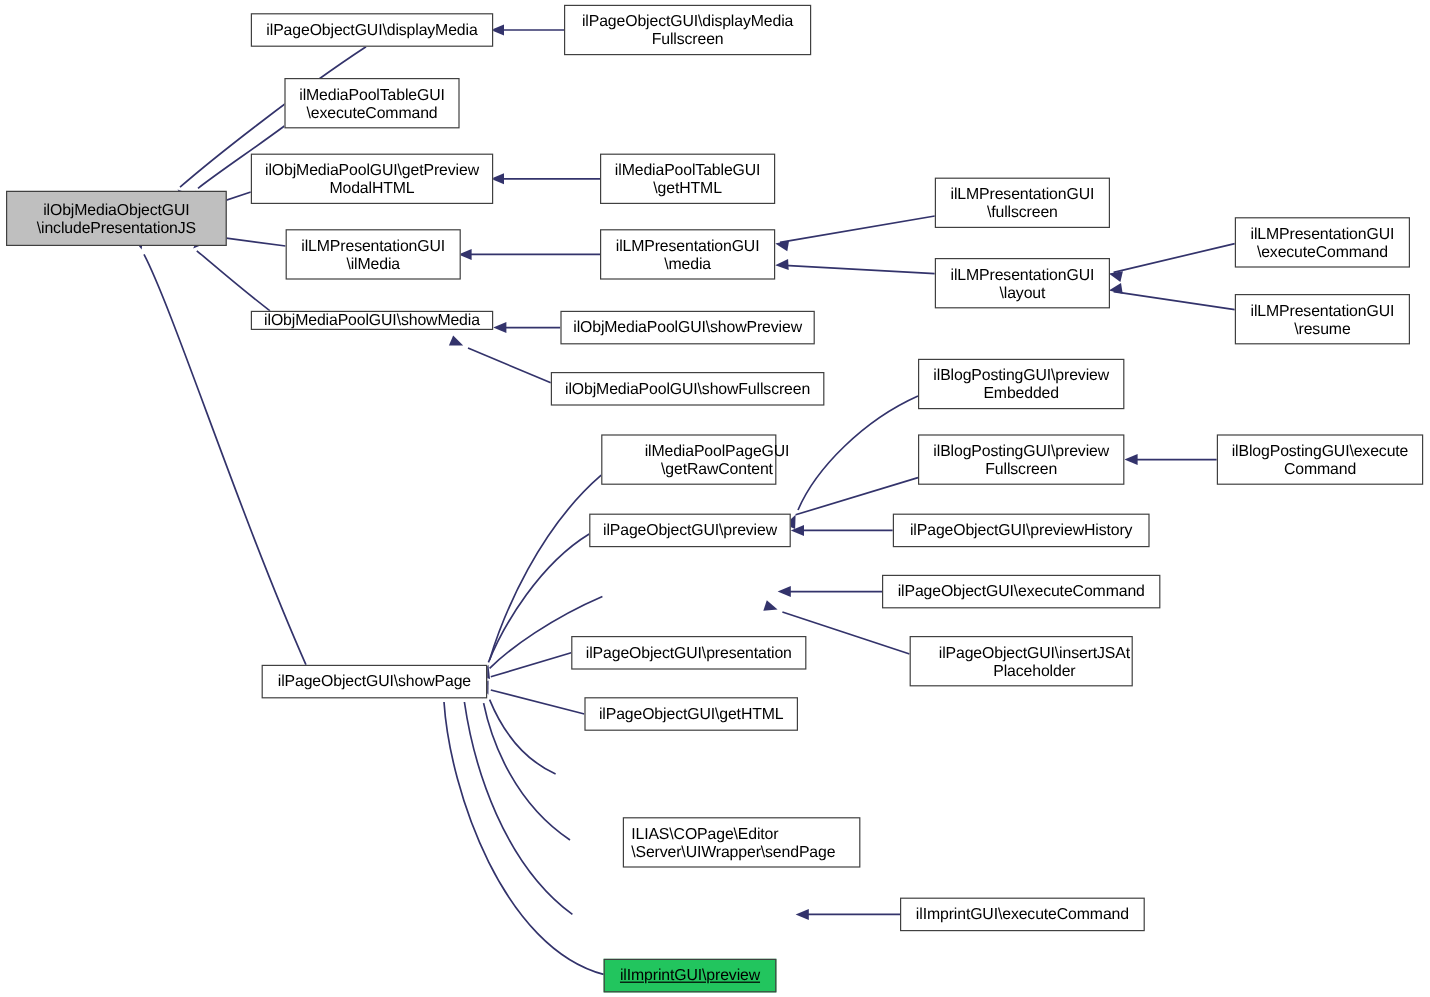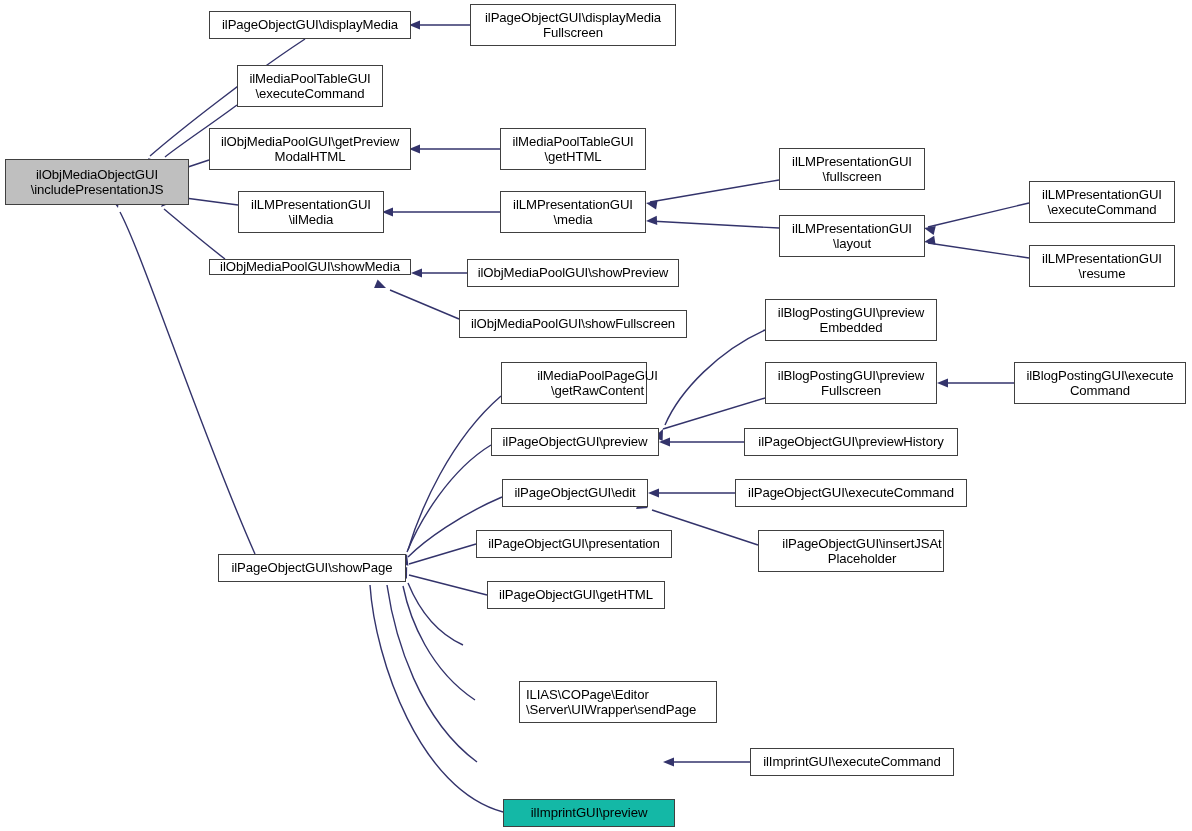--- a/index.html
+++ b/index.html
@@ -125,24 +125,23 @@
     <div class="node" style="left: 765px; top: 299px; width: 172px; height: 42px; background: rgb(255, 255, 255); border-color: rgb(64, 64, 64);">ilBlogPostingGUI\preview
 Embedded</div>
     <div class="node" style="left: 765px; top: 362px; width: 172px; height: 42px; background: rgb(255, 255, 255); border-color: rgb(64, 64, 64);">ilBlogPostingGUI\preview
 Fullscreen</div>
     <div class="node" style="left: 1014px; top: 362px; width: 172px; height: 42px; background: rgb(255, 255, 255); border-color: rgb(64, 64, 64);">ilBlogPostingGUI\execute
 Command</div>
     <div class="node" style="left: 501px; top: 362px; width: 146px; height: 42px; background: rgb(255, 255, 255); border-color: rgb(64, 64, 64); padding-left: 47px;">ilMediaPoolPageGUI
 \getRawContent</div>
     <div class="node" style="left: 491px; top: 428px; width: 168px; height: 28px; background: rgb(255, 255, 255); border-color: rgb(64, 64, 64);">ilPageObjectGUI\preview</div>
     <div class="node" style="left: 744px; top: 428px; width: 214px; height: 28px; background: rgb(255, 255, 255); border-color: rgb(64, 64, 64);">ilPageObjectGUI\previewHistory</div>
-    <div class="node" style="left: 502px; top: 479px; width: 146px; height: 28px; background: rgb(255, 255, 255); border-color: rgb(64, 64, 64);">ilPageObjectGUI\edit</div>
     <div class="node" style="left: 735px; top: 479px; width: 232px; height: 28px; background: rgb(255, 255, 255); border-color: rgb(64, 64, 64);">ilPageObjectGUI\executeCommand</div>
     <div class="node" style="left: 758px; top: 530px; width: 186px; height: 42px; background: rgb(255, 255, 255); border-color: rgb(64, 64, 64); padding-left: 22px;">ilPageObjectGUI\insertJSAt
 Placeholder</div>
     <div class="node" style="left: 476px; top: 530px; width: 196px; height: 28px; background: rgb(255, 255, 255); border-color: rgb(64, 64, 64);">ilPageObjectGUI\presentation</div>
     <div class="node" style="left: 218px; top: 554px; width: 188px; height: 28px; background: rgb(255, 255, 255); border-color: rgb(64, 64, 64);">ilPageObjectGUI\showPage</div>
     <div class="node" style="left: 487px; top: 581px; width: 178px; height: 28px; background: rgb(255, 255, 255); border-color: rgb(64, 64, 64);">ilPageObjectGUI\getHTML</div>
     <div class="node lead" style="left: 475px; top: 681px; width: 198px; height: 42px; background: rgb(255, 255, 255); border-color: rgb(64, 64, 64);">ILIAS\COPage\Editor
 \Server\UIWrapper\sendPage</div>
     <div class="node" style="left: 750px; top: 748px; width: 204px; height: 28px; background: rgb(255, 255, 255); border-color: rgb(64, 64, 64);">ilImprintGUI\executeCommand</div>
-    <div class="node" style="left: 503px; top: 799px; width: 172px; height: 28px; background: #14b8a6; border-color: rgb(64, 64, 64);">ilImprintGUI\preview</div>
+    <div class="node" style="left: 503px; top: 799px; width: 144px; height: 28px; background: #22c55e; border-color: rgb(64, 64, 64); text-decoration: underline;">ilImprintGUI\preview</div>
   </div>
 
 </body></html>

